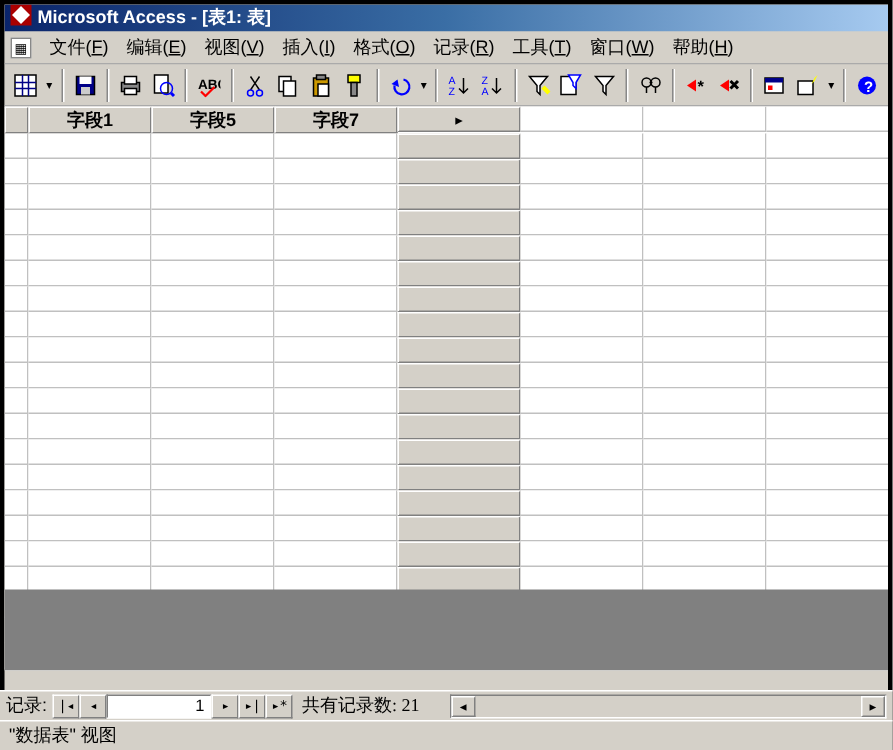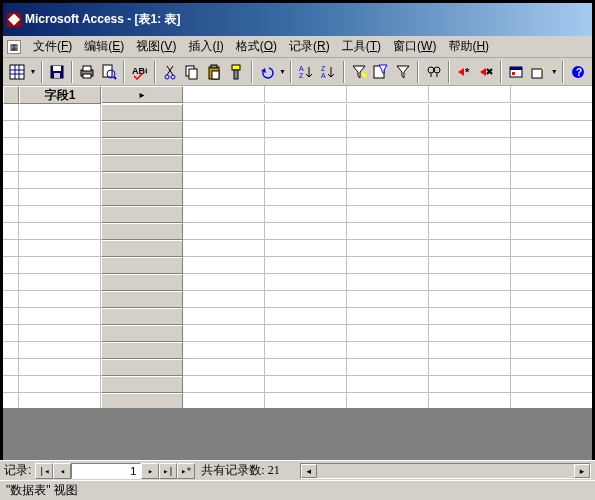--- a/index.html
+++ b/index.html
@@ -1,17 +1,17 @@
 <!DOCTYPE html>
 <html><head>
 <meta charset="utf-8">
 <style>
 * { margin:0; padding:0; box-sizing:border-box; }
 body { font-family:"SimSun","宋体",Tahoma,sans-serif; font-size:12px; background:#d4d0c8; width:595px; height:500px; overflow:hidden; border:3px solid #000; }
-.titlebar { height:33px; background:linear-gradient(to right,#0a246a,#3a6ea5,#a6caf0); display:flex; align-items:center; padding:0 4px; color:#fff; font-weight:bold; font-size:12px; }
+.titlebar { height:18px; background:linear-gradient(to right,#0a246a,#3a6ea5,#a6caf0); display:flex; align-items:flex-start; padding:0 4px; color:#fff; font-weight:bold; font-size:12px; }
 .titlebar .icon { width:14px; height:14px; margin-right:4px; background:#a00; display:inline-block; position:relative; }
 .titlebar .icon::before { content:''; position:absolute; inset:1px; background:#fff; clip-path:polygon(50% 0,100% 50%,50% 100%,0 50%); }
 .menubar { height:22px; background:#d4d0c8; display:flex; align-items:center; padding:0 4px; border-bottom:1px solid #aaa; }
 .menubar .mi { width:14px; height:14px; margin-right:6px; border:1px solid #888; background:#fff; display:flex; align-items:center; justify-content:center; font-size:9px; }
 .menubar .m { padding:16px 6px; cursor:default; white-space:nowrap; }
 .menubar .m u { text-decoration:underline; }
 .toolbar { height:28px; background:#d4d0c8; display:flex; align-items:center; padding:2px 4px; gap:2px; border-bottom:1px solid #aaa; }
 .tb { width:22px; height:22px; display:flex; align-items:center; justify-content:center; border:1px solid transparent; position:relative; }
 .tb svg { width:16px; height:16px; }
 .sep { width:2px; height:22px; border-left:1px solid #888; border-right:1px solid #fff; margin:0 2px; }
@@ -204,20 +204,22 @@
         <circle cx="8" cy="8" r="6" fill="#00f"></circle>
         <text x="6" y="12" font-size="10" fill="#fff" font-weight="bold">?</text>
       </svg>
     </span>
 </div>
 
 <div class="gridwrap">
   <div class="grid" id="grid">
       <div class="gh"></div>
       <div class="gh">字段1</div>
+      <div class="gh">字段5</div>
+      <div class="gh">字段7</div>
       <div class="rh">▸</div>
       <div class="cell"></div>
       <div class="cell"></div>
       <div class="cell"></div>
       <div class="cell"></div>
       <div class="cell"></div>
       <div class="cell"></div>
       <div class="cell"></div>
       <div class="rh"></div>
       <div class="cell"></div>

